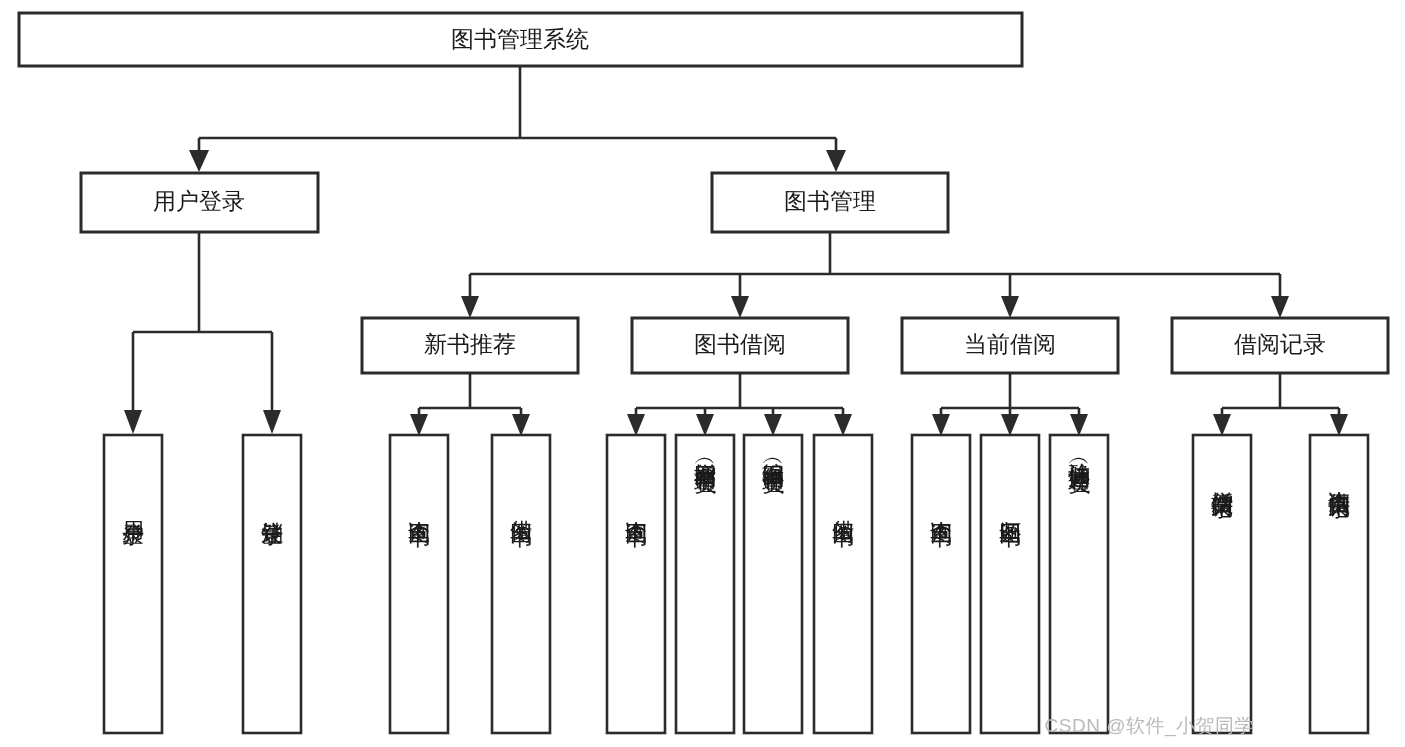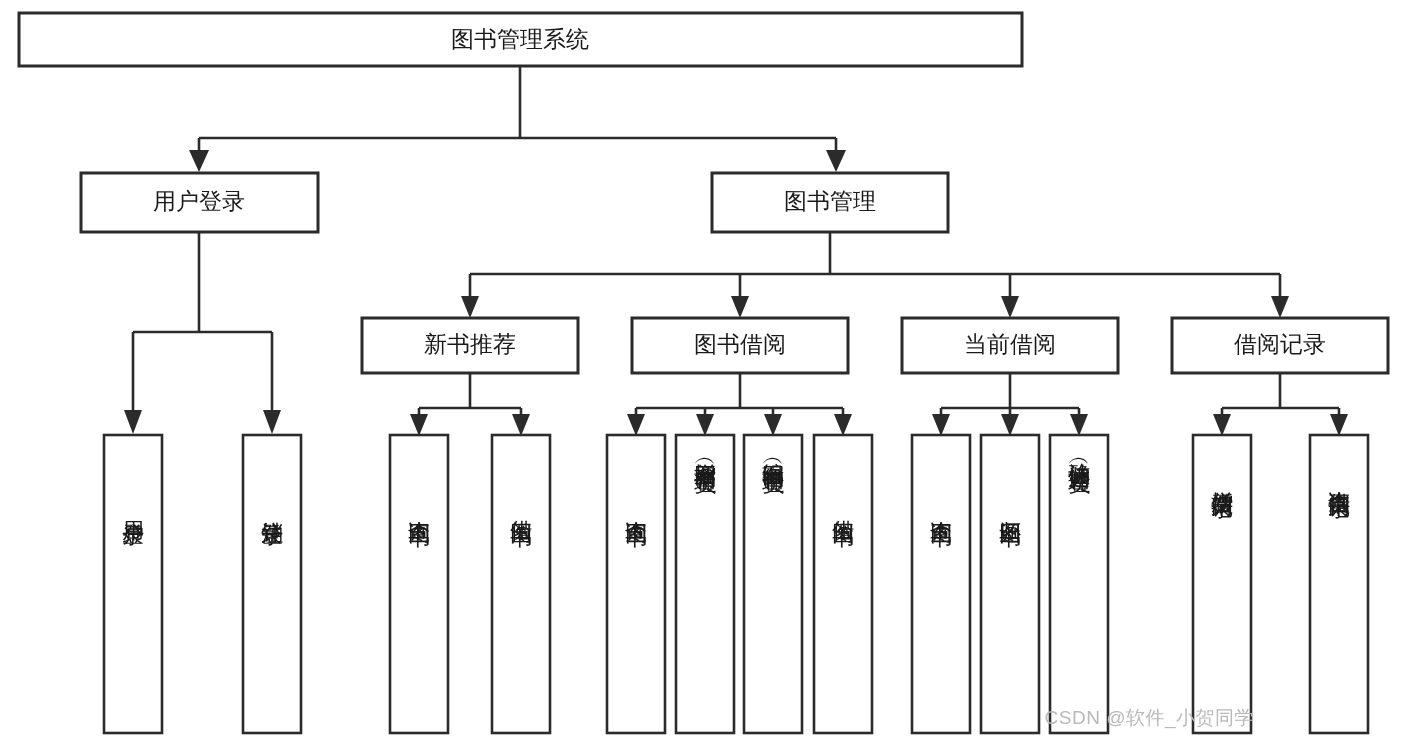--- a/index.html
+++ b/index.html
@@ -67,21 +67,21 @@
     font-family: "Liberation Sans", "DejaVu Sans", sans-serif;
     font-size: 22px;
     line-height: 1.12;
     color: #1a1a1a;
     letter-spacing: 1.5px;
     white-space: nowrap;
   }
   .watermark {
     position: absolute;
     right: 8px;
-    bottom: 16px;
+    bottom: 8px;
     font-family: "Liberation Sans", "DejaVu Sans", sans-serif;
     font-size: 19px;
     color: #b9b9b9;
     letter-spacing: 0.5px;
     white-space: nowrap;
   }
 </style>
 </head>
 <body>
 

